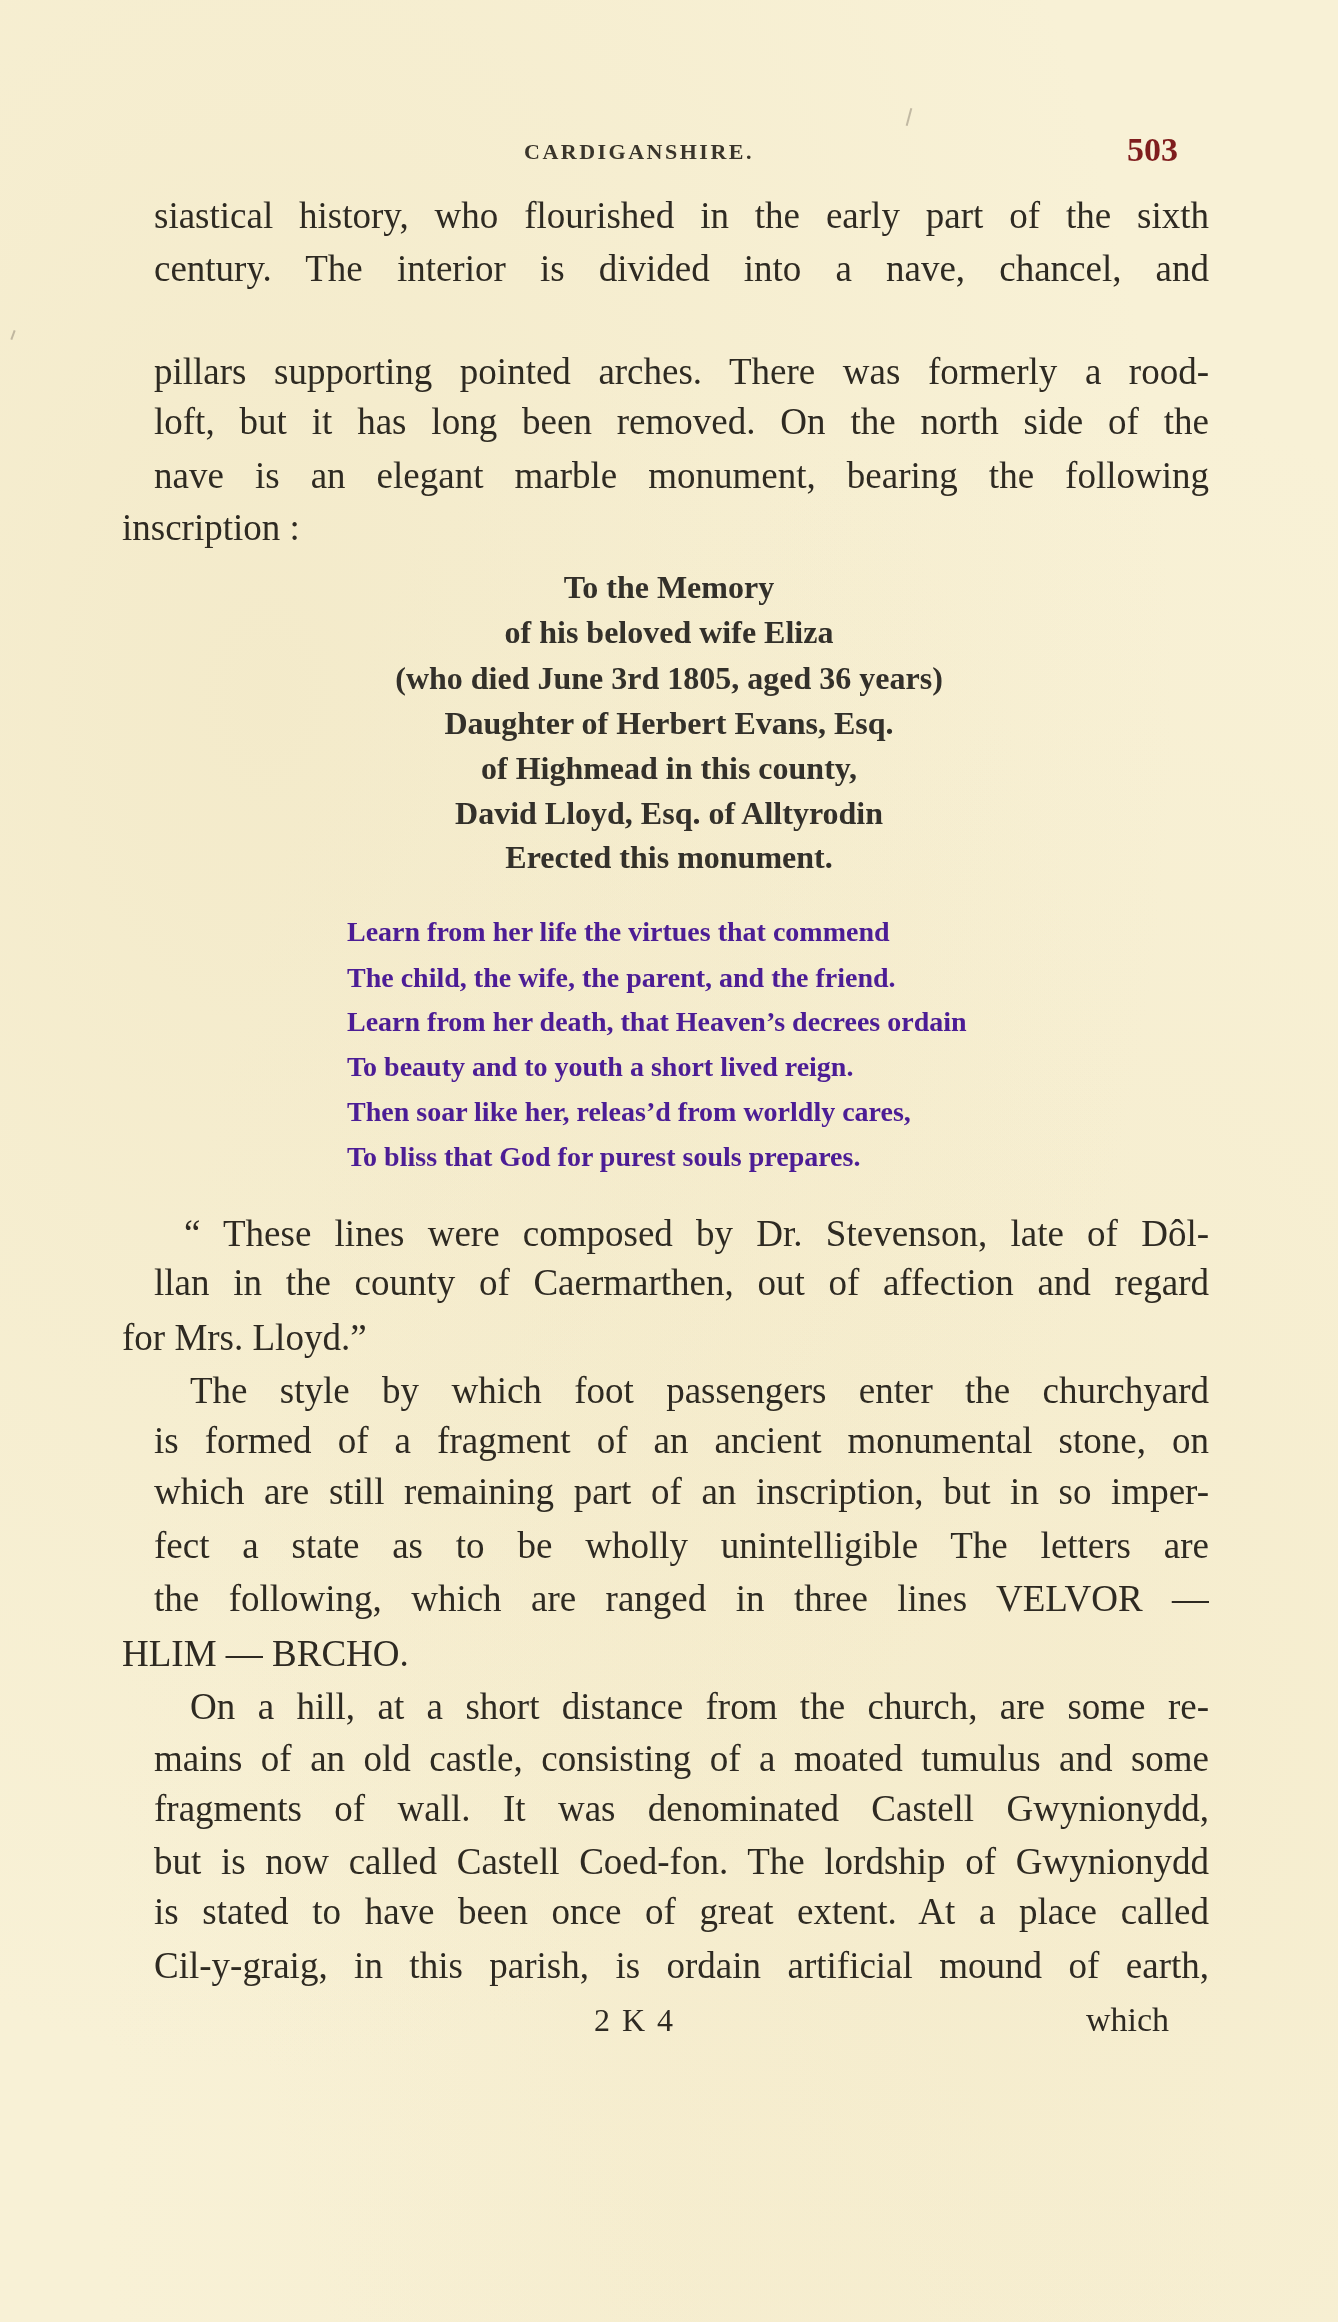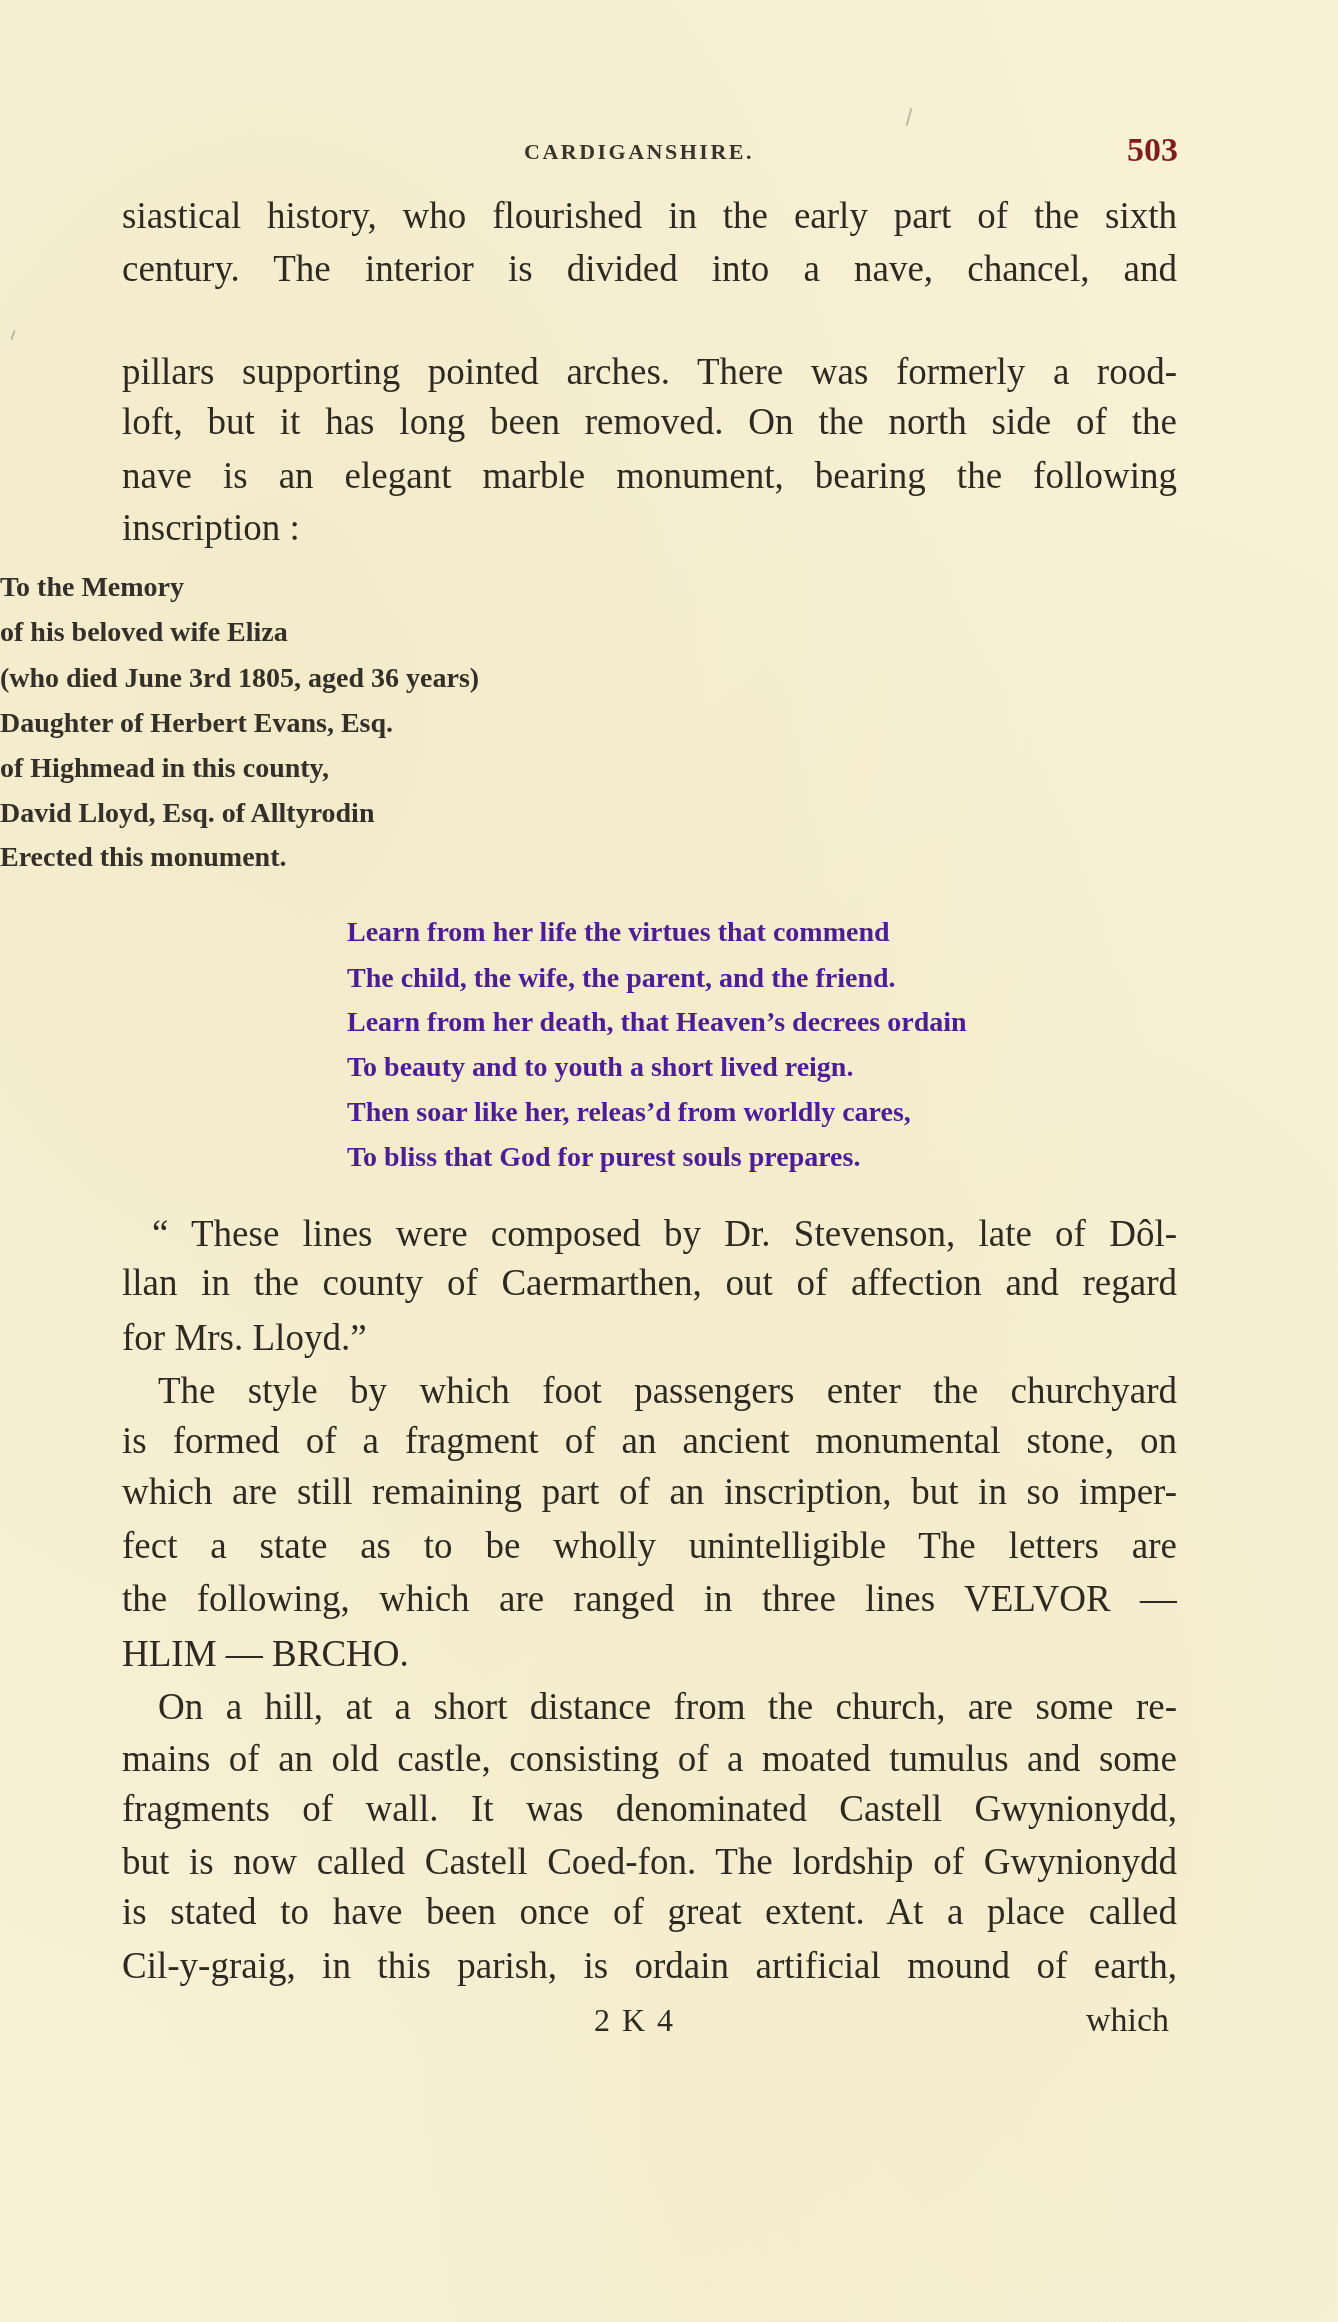--- a/index.html
+++ b/index.html
@@ -14,32 +14,32 @@
     color: #2e2a22;
     font-family: "Liberation Serif", "DejaVu Serif", serif;
   }
   .page { position: absolute; inset: 0; }
   .line {
     position: absolute; white-space: nowrap; line-height: 1;
     transform: translateY(-50%);
   }
   .just {
     text-align: justify; text-align-last: justify; white-space: normal;
-    overflow: hidden; height: 1.1em;
+    overflow: hidden; height: 1.1em; margin-left: 32px;
   }
   .header-title {
     left: 524px; top: 152px; font-size: 22px; letter-spacing: 2.5px;
     font-weight: bold; color: #3a352b;
   }
   .page-number {
     left: 1127px; top: 150px; font-size: 34px; font-weight: bold; color: #7f1d1d;
   }
   .body-line { font-size: 37px; left: 122px; width: 1055px; }
   .indent { left: 158px; width: 1019px; }
-  .insc-line { font-size: 28px; left: 0; width: 1338px; font-weight: bold; color: #33302a; }
+  .insc-line { font-size: 32px; left: 0; width: 1338px; text-align: center; font-weight: bold; color: #33302a; }
   .verse-line { font-size: 28px; left: 347px; font-weight: bold; color: #4c1d95; }
   .footer-sig { left: 594px; top: 2020px; font-size: 32px; letter-spacing: 2px; }
   .footer-catch { left: 1086px; top: 2020px; font-size: 34px; text-align: center; }
   .stray { position: absolute; background: #8c8272; opacity: .5; }
 </style>
 </head>
 <body>
 
 <div class="page">
 

